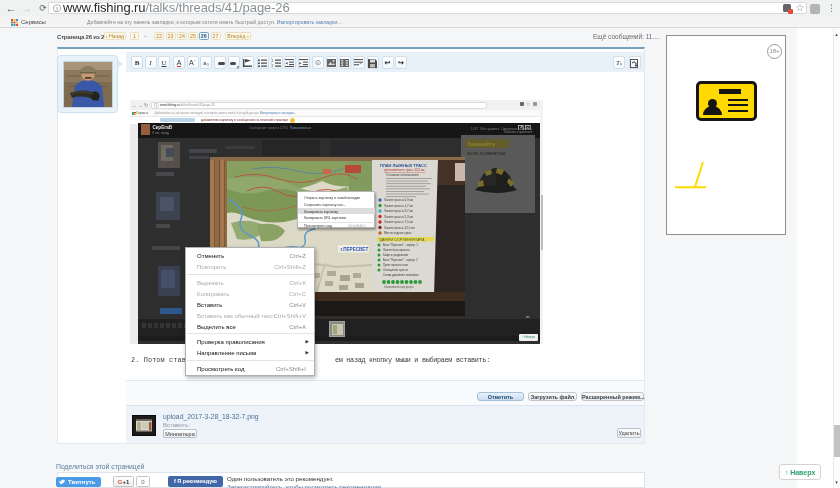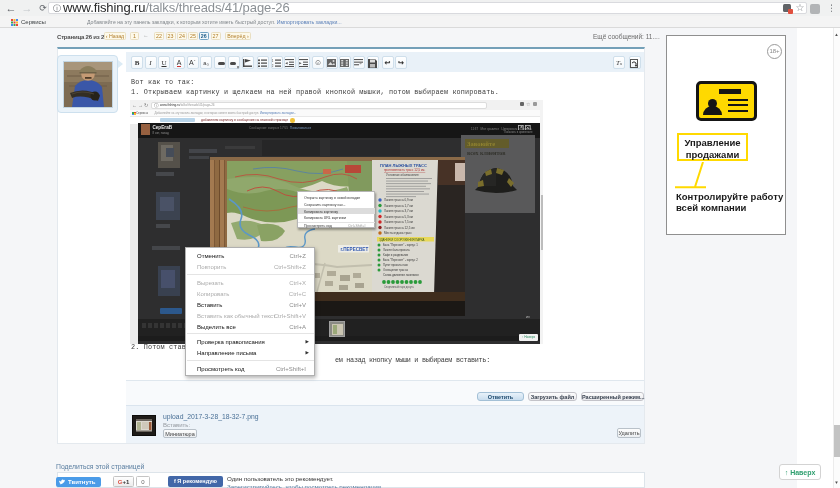--- a/index.html
+++ b/index.html
@@ -185,23 +185,22 @@
           <rect x="0.5" y="0.5" width="7" height="8" fill="none" stroke="#555" stroke-width="1"></rect>
           <path d="M2 4 Q4 1.5 6 4 L6 6.5" stroke="#333" stroke-width="1" fill="none"></path>
           <path d="M4.7 6 L6 8 L7.3 6 Z" fill="#333"></path>
         </svg>
       </span>
 </div>
 <style>
 .tb{position:absolute;top:56px;width:12px;height:13px;background:linear-gradient(#ffffff,#f2f7fb);border:1px solid #cfdfeb;border-radius:2px;font-size:7px;line-height:12px;text-align:center;color:#333;display:inline-block}
 </style>
 
-<div class="a" style="left:131px;top:76.5px;font-family:'Liberation Mono',monospace;font-size:6.8px;line-height:10px;color:#3d3d3d;letter-spacing:0.15px">Вот как то так:<br>1. Открываем картинку и щелкаем на ней правой кнопкой мышки, потом выбираем копировать.</div>
-
-<div class="a" style="left:131px;top:342px;font-family:'Liberation Mono',monospace;font-size:6.8px;line-height:10px;color:#3d3d3d;letter-spacing:0.15px">2. Потом став</div>
+
+<div class="a" style="left:131px;top:355px;font-family:'Liberation Mono',monospace;font-size:6.8px;line-height:10px;color:#3d3d3d;letter-spacing:0.15px">2. Потом став</div>
 <div class="a" style="left:335px;top:355px;font-family:'Liberation Mono',monospace;font-size:6.8px;line-height:10px;color:#3d3d3d;letter-spacing:-0.3px">ем назад кнопку мыши и выбираем вставить:</div>
 
 <div id="shot" class="a" style="left:130px;top:100px;width:413px;height:244px;overflow:hidden;background:#fff">
 
   <div class="a" style="left:0;top:0;width:413px;height:10px;background:#f1f1f1"></div>
   <div class="a" style="left:2px;top:2px;font-size:5px;color:#777;letter-spacing:1px;line-height:6px">←→↻</div>
   <div class="a" style="left:21px;top:1.5px;width:336px;height:7px;background:#fff;border:1px solid #dcdcdc;border-radius:2px"></div>
   <div class="a" style="left:24px;top:2.5px;width:5px;height:5px;color:#666;font-size:4.5px;line-height:5px">ⓘ</div>
   <div class="a" style="left:30px;top:2.6px;font-size:3.2px;line-height:5px;color:#333;letter-spacing:-0.05px">www.fishing.ru<span style="color:#999">/talks/threads/41/page-26</span></div>
   <div class="a" style="left:390px;top:2px;width:4px;height:4px;background:#666;border-radius:1px"></div>
@@ -448,25 +447,23 @@
 
   <div class="a" style="left:29px;top:45px;width:61px;height:40px;background:#ffd900;border:3px solid #151515;border-radius:5px">
     <div class="a" style="left:20px;top:4.5px;width:22px;height:5px;background:#151515"></div>
     <div class="a" style="left:9px;top:15px;width:9px;height:9px;background:#151515;border-radius:50%"></div>
     <div class="a" style="left:4px;top:22px;width:19px;height:9px;background:#151515;border-radius:9px 9px 0 0"></div>
     <div class="a" style="left:29px;top:14.5px;width:20px;height:2.2px;background:#151515"></div>
     <div class="a" style="left:29px;top:20px;width:20px;height:2.2px;background:#151515"></div>
     <div class="a" style="left:29px;top:25.5px;width:20px;height:2.2px;background:#151515"></div>
   </div>
 
-  <div class="a" style="left:10px;top:97px;width:71px;height:28px;background:#fff;border:2px solid #ffd900;color:#1a1a1a;font-size:9.5px;font-weight:bold;text-align:center;line-height:12px;padding-top:2px">Управление<br>продажами</div>
   <svg class="a" style="left:8px;top:126px" width="42" height="28">
         <path d="M28 0 L20 25 M0 25.2 L31 25.2" stroke="#ffd900" stroke-width="2" fill="none"></path>
       </svg>
-  <div class="a" style="left:9px;top:156px;width:108px;color:#1a1a1a;font-size:9.5px;font-weight:bold;line-height:10.5px">Контролируйте работу всей компании</div>
 </div>
 
 <div id="menu" class="a" style="left:185px;top:247px;width:130px;height:129px;background:#fff;border:1px solid #b0b0b0;box-shadow:1px 2px 4px rgba(0,0,0,0.3);font-size:6px">
   <div class="mi" style="top:4px">
         <span class="ml" style="color:#111">Отменить</span>
         <span class="mr">Ctrl+Z</span>
       </div>
   <div class="mi" style="top:15px">
         <span class="ml" style="color:#ababab">Повторить</span>
         <span class="mr" style="color:#ababab">Ctrl+Shift+Z</span>

